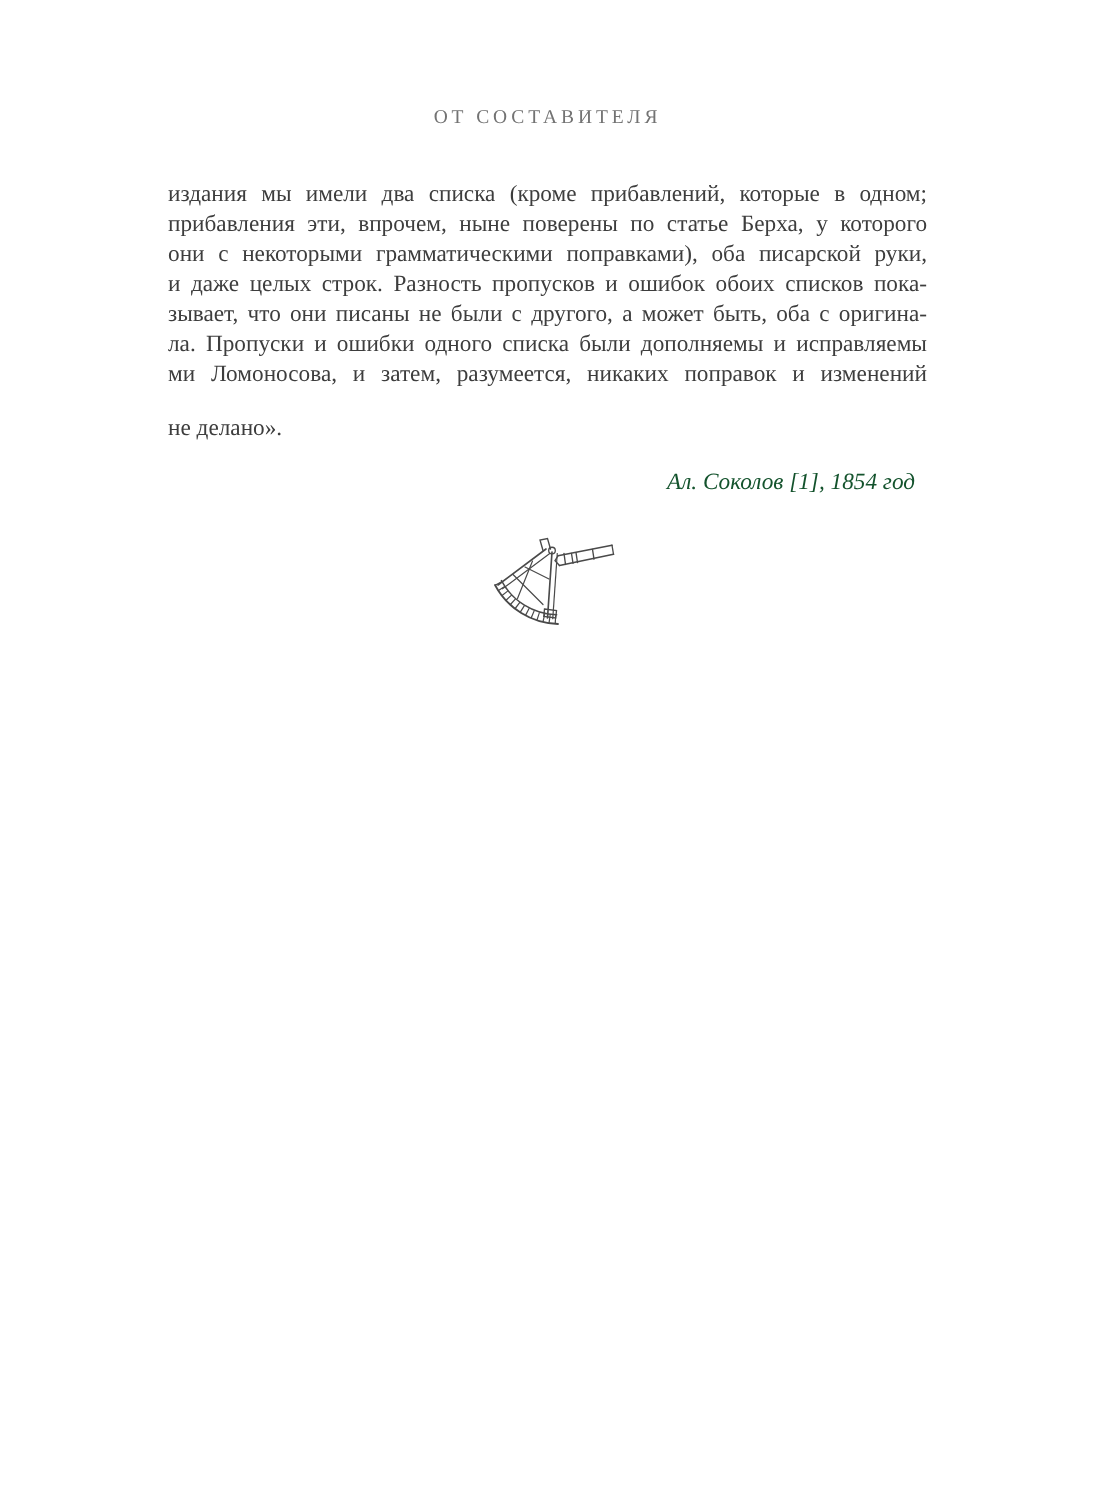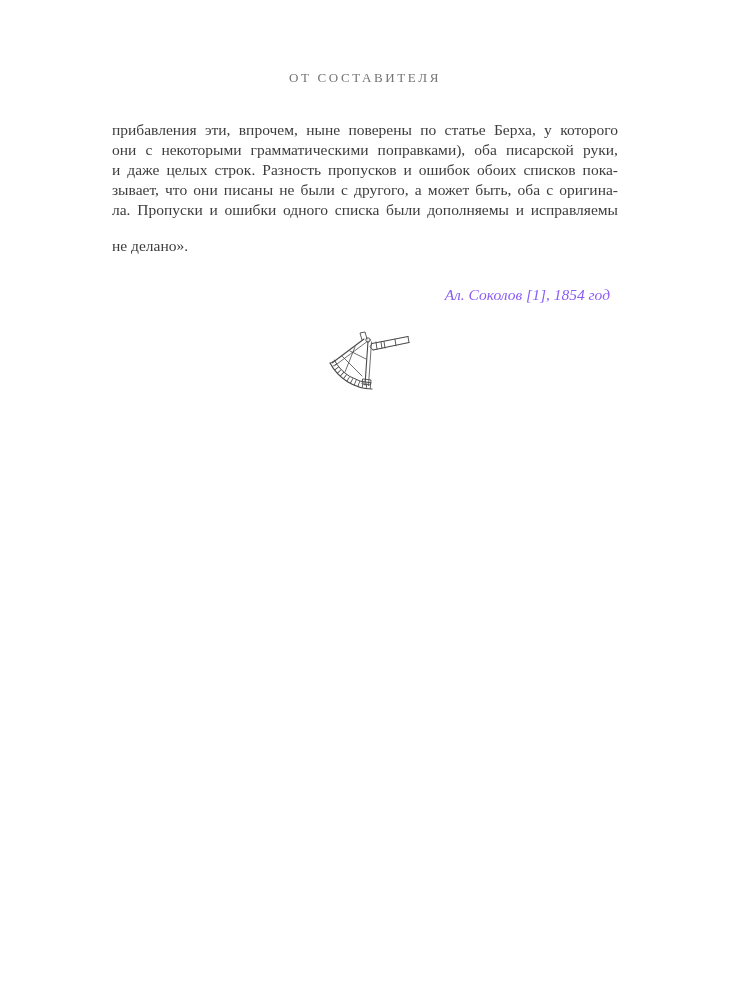--- a/index.html
+++ b/index.html
@@ -42,53 +42,55 @@
     text-align-last: justify;
     height: 20px;
     white-space: normal;
   }
   .line.line-last {
     text-align: left;
     text-align-last: left;
     margin-top: 16px;
   }
   .signature {
-    margin-top: 29px;
+    margin-top: 16px;
     height: 20px;
     padding-right: 8px;
     text-align: right;
     font-style: italic;
     font-size: 15.5px;
     line-height: 20px;
-    color: #8b5cf6;
+    color: #14532d;
   }
   .ornament-wrap {
     margin-top: 24px;
     text-align: center;
   }
   .ornament-wrap svg {
     display: inline-block;
     margin-left: 6px;
   }
 </style>
 </head>
 <body>
 
 <div class="page">
 
   <div class="running-head">ОТ СОСТАВИТЕЛЯ</div>
 
   <div class="content">
 
     <div class="body-text">
+      <div class="line">издания мы имели два списка (кроме прибавлений, которые в одном;</div>
       <div class="line">прибавления эти, впрочем, ныне поверены по статье Берха, у которого</div>
       <div class="line">они с некоторыми грамматическими поправками), оба писарской руки,</div>
       <div class="line">и даже целых строк. Разность пропусков и ошибок обоих списков пока-</div>
       <div class="line">зывает, что они писаны не были с другого, а может быть, оба с оригина-</div>
       <div class="line">ла. Пропуски и ошибки одного списка были дополняемы и исправляемы</div>
+      <div class="line">ми Ломоносова, и затем, разумеется, никаких поправок и изменений</div>
       <div class="line line-last">не делано».</div>
     </div>
 
     <div class="signature">Ал. Соколов [1], 1854 год</div>
 
     <div class="ornament-wrap">
       
       <svg width="88" height="62" viewBox="0 0 88 62" fill="none" stroke="#4a4a4a" stroke-width="1.1" stroke-linecap="round">
 
         <path d="M6,34 A49,49 0 0 0 48,60" stroke-width="1.2"></path>

